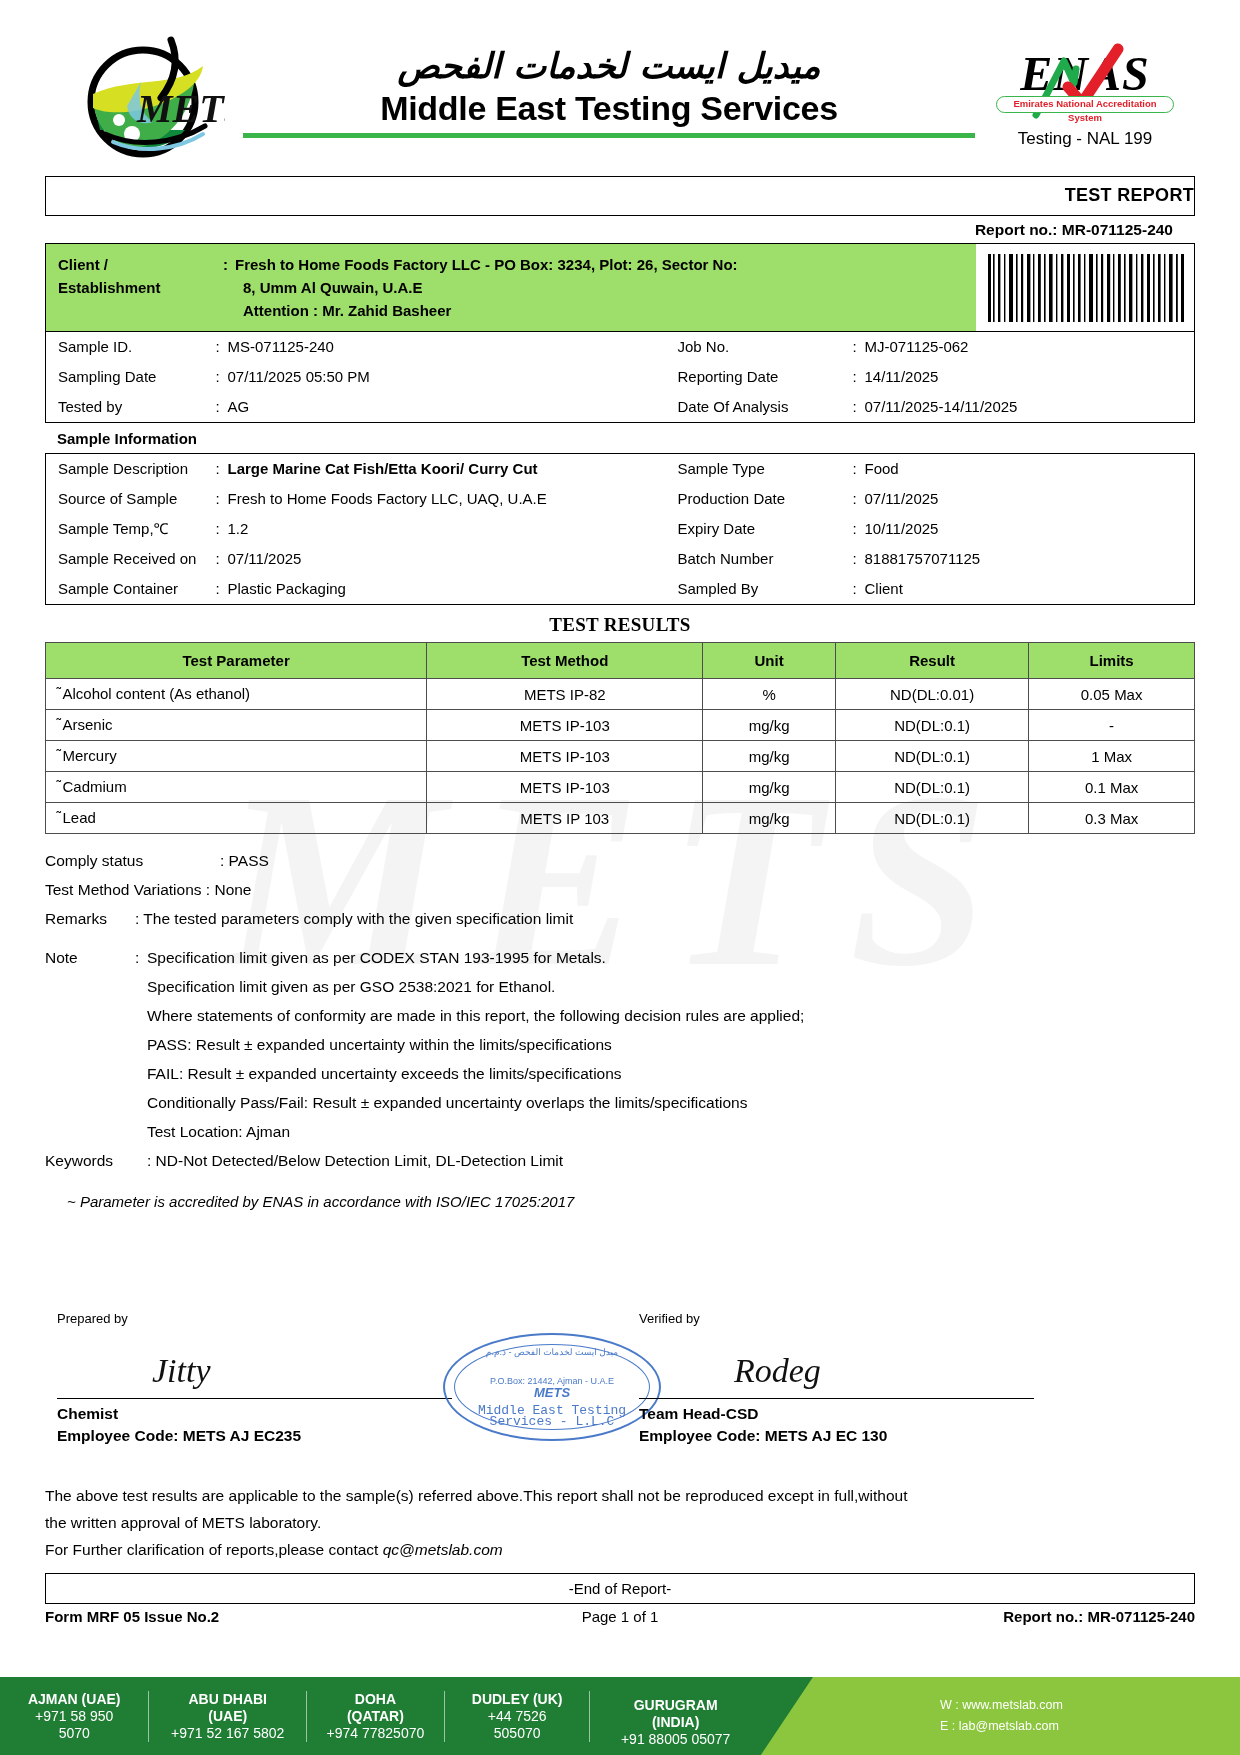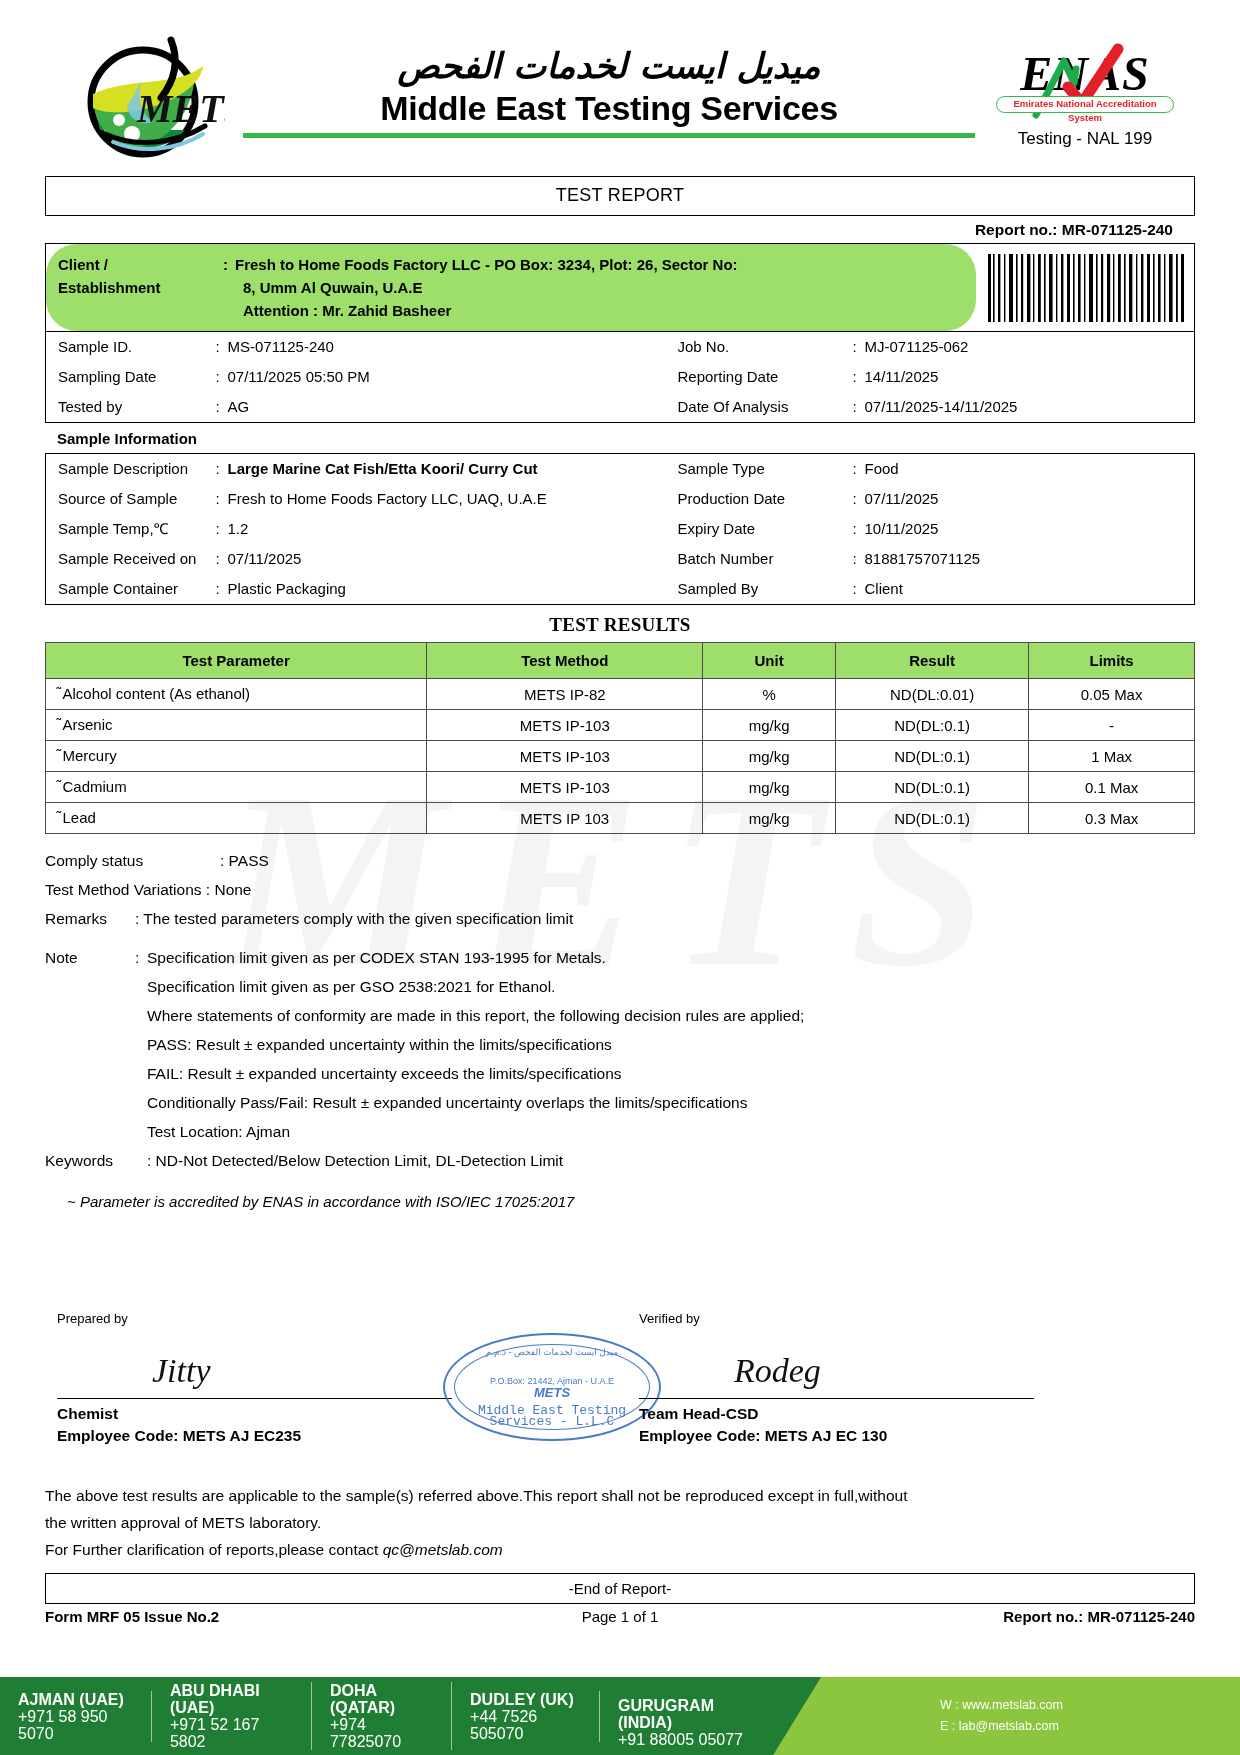--- a/index.html
+++ b/index.html
@@ -57,39 +57,39 @@
     color: #e3202a; font-family: "Liberation Sans", sans-serif;
     font-size: 9.5px; font-weight: bold; font-style: normal;
     line-height: 14px; text-align: center; background: #fff;
   }
   .enas-caption { font-size: 17px; margin-top: 10px; }
 
   
   .title-box {
     margin: 8px 45px 0 45px;
     border: 1.3px solid #000;
-    text-align: center;
-    font-size: 18px; font-weight: normal;
+    text-align: right;
+    font-size: 18px; font-weight: bold;
     padding: 8px 0 9px 0;
     letter-spacing: 0.3px;
   }
   .report-no-line {
     margin: 5px 45px 4px 45px;
     text-align: right;
     font-size: 15.5px; font-weight: bold;
     padding-right: 22px;
   }
 
   
   .client-row {
     margin: 0 45px; display: flex; border: 1.1px solid #000; border-bottom: none;
   }
   .client-green {
     background: #9ede6a; flex: 1 1 auto; padding: 9px 0 9px 12px;
-    display: flex; font-size: 15px; font-weight: bold; line-height: 23px; border-radius: 31px;
+    display: flex; font-size: 15px; font-weight: bold; line-height: 23px;
   }
   .client-label { width: 165px; flex: 0 0 165px; }
   .client-colon { width: 12px; flex: 0 0 12px; }
   .client-val { flex: 1 1 auto; }
   .client-val div:nth-child(2), .client-val div:nth-child(3) { padding-left: 8px; }
   .barcode-cell {
     flex: 0 0 218px; background: #fff; position: relative;
     display: flex; align-items: center; justify-content: center;
     border-left: 1.1px solid #fff;
   }
@@ -206,21 +206,21 @@
   
   .bottombar {
     position: absolute; left: 0; bottom: 0; width: 1240px; height: 78px;
     background: #1f7d34; display: flex; align-items: stretch; z-index: 3;
   }
   .bb-left {
     flex: 1 1 auto; display: flex; align-items: center; justify-content: center;
     color: #fff; gap: 0;
   }
   .bb-item {
-    padding: 0 18px; font-size: 16px; line-height: 17px;
+    padding: 0 18px; text-align: center; font-size: 14px; line-height: 17px;
     border-right: 1px solid rgba(255,255,255,.55);
   }
   .bb-item:last-child { border-right: none; margin-top: 13px; }
   .bb-item b { font-weight: bold; }
   .bb-wedge {
     width: 150px; background: #8cc63f;
     clip-path: polygon(35% 0, 100% 0, 100% 100%, 0% 100%);
   }
   .bb-right {
     flex: 0 0 330px; background: #8cc63f; color: #fff;

